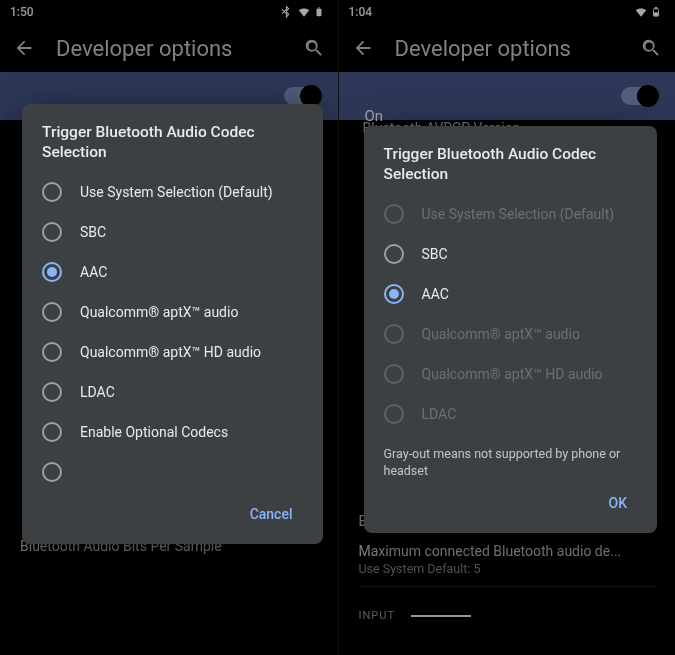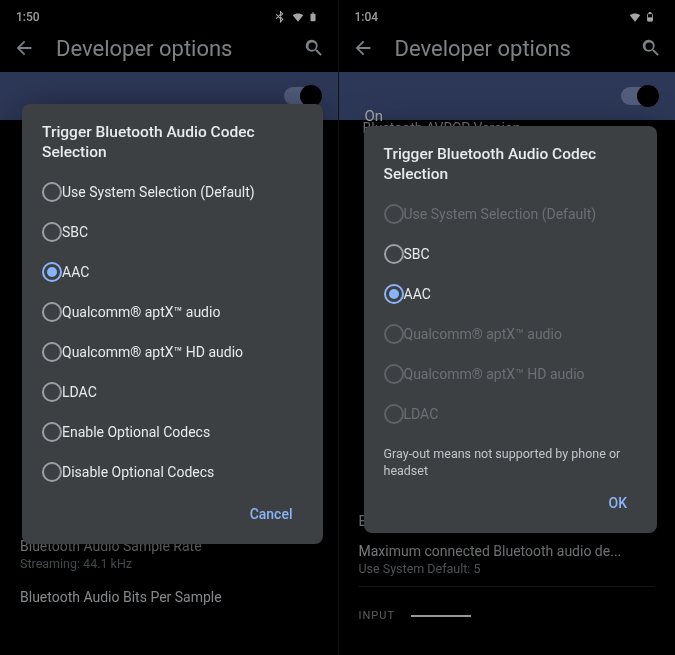--- a/index.html
+++ b/index.html
@@ -17,23 +17,23 @@
     background: #000;
     position: relative;
     overflow: hidden;
     color: #e8eaed;
   }
   .phone.right { border-left: 1px solid #111; }
   
   .status {
     height: 24px;
     display: flex;
-    align-items: flex-end;
+    align-items: center;
     justify-content: space-between;
-    padding: 0 16px;
+    padding: 0 10px;
     font-size: 12px;
     font-weight: 500;
   }
   .status-right { display: flex; gap: 3px; align-items: center; }
   .status-icon { width: 14px; height: 14px; display: inline-block; }
   
   .appbar {
     display: flex;
     align-items: center;
     height: 48px;
@@ -70,21 +70,21 @@
   .dialog {
     position: absolute;
     background: #3c4043;
     border-radius: 8px;
     box-shadow: 0 10px 40px rgba(0,0,0,0.6);
     padding: 18px 20px 8px 20px;
   }
   .dialog.left-d { left:22px; right:15px; top:104px; }
   .dialog.right-d { left:25px; right:18px; top:126px; }
   .dialog-title { font-size: 15.5px; font-weight: 500; line-height: 1.3; margin-bottom: 10px; }
-  .opt { display:flex; align-items:center; height: 40px; }
+  .opt { display:flex; align-items:center; gap: 18px; height: 40px; }
   .radio {
     width: 20px; height: 20px; border-radius:50%;
     border: 2px solid #9aa0a6; position: relative; flex-shrink:0;
   }
   .radio.selected { border-color: #8ab4f8; }
   .radio.selected::after { content:""; position:absolute; inset:3px; background:#8ab4f8; border-radius:50%; }
   .opt.disabled .radio { border-color:#5f6368; }
   .opt .opt-label { font-size: 14px; color:#e8eaed; }
   .opt.disabled .opt-label { color:#6c7075; }
   .footer-text { font-size: 12.5px; color:#c2c6ca; margin: 12px 0 1px; line-height:1.35; }
@@ -131,24 +131,20 @@
     </span>
   </div>
 
   <div class="master-toggle">
     <span class="lbl">On</span>
     <span class="sp"></span>
     <span class="toggle-switch"></span>
   </div>
 
   <div class="bg-content left-bg">
-    <div style="margin-bottom:18px;">
-      <div class="bg-title">Bluetooth Audio Sample Rate</div>
-      <div class="bg-sub">Streaming: 44.1 kHz</div>
-    </div>
     <div>
       <div class="bg-title">Bluetooth Audio Bits Per Sample</div>
     </div>
   </div>
 
   <div class="scrim"></div>
 
   <div class="dialog left-d">
     <div class="dialog-title">Trigger Bluetooth Audio Codec Selection</div>
     <div class="opt">
@@ -174,21 +170,20 @@
     <div class="opt">
       <span class="radio"></span>
       <span class="opt-label">LDAC</span>
     </div>
     <div class="opt">
       <span class="radio"></span>
       <span class="opt-label">Enable Optional Codecs</span>
     </div>
     <div class="opt">
       <span class="radio"></span>
-      <span class="opt-label">Disable Optional Codecs</span>
     </div>
     <div class="dialog-actions">
       <span class="dlg-btn">Cancel</span>
     </div>
   </div>
 </div>
 
 <div class="phone right">
   <div class="status">
     <span>1:04</span>

